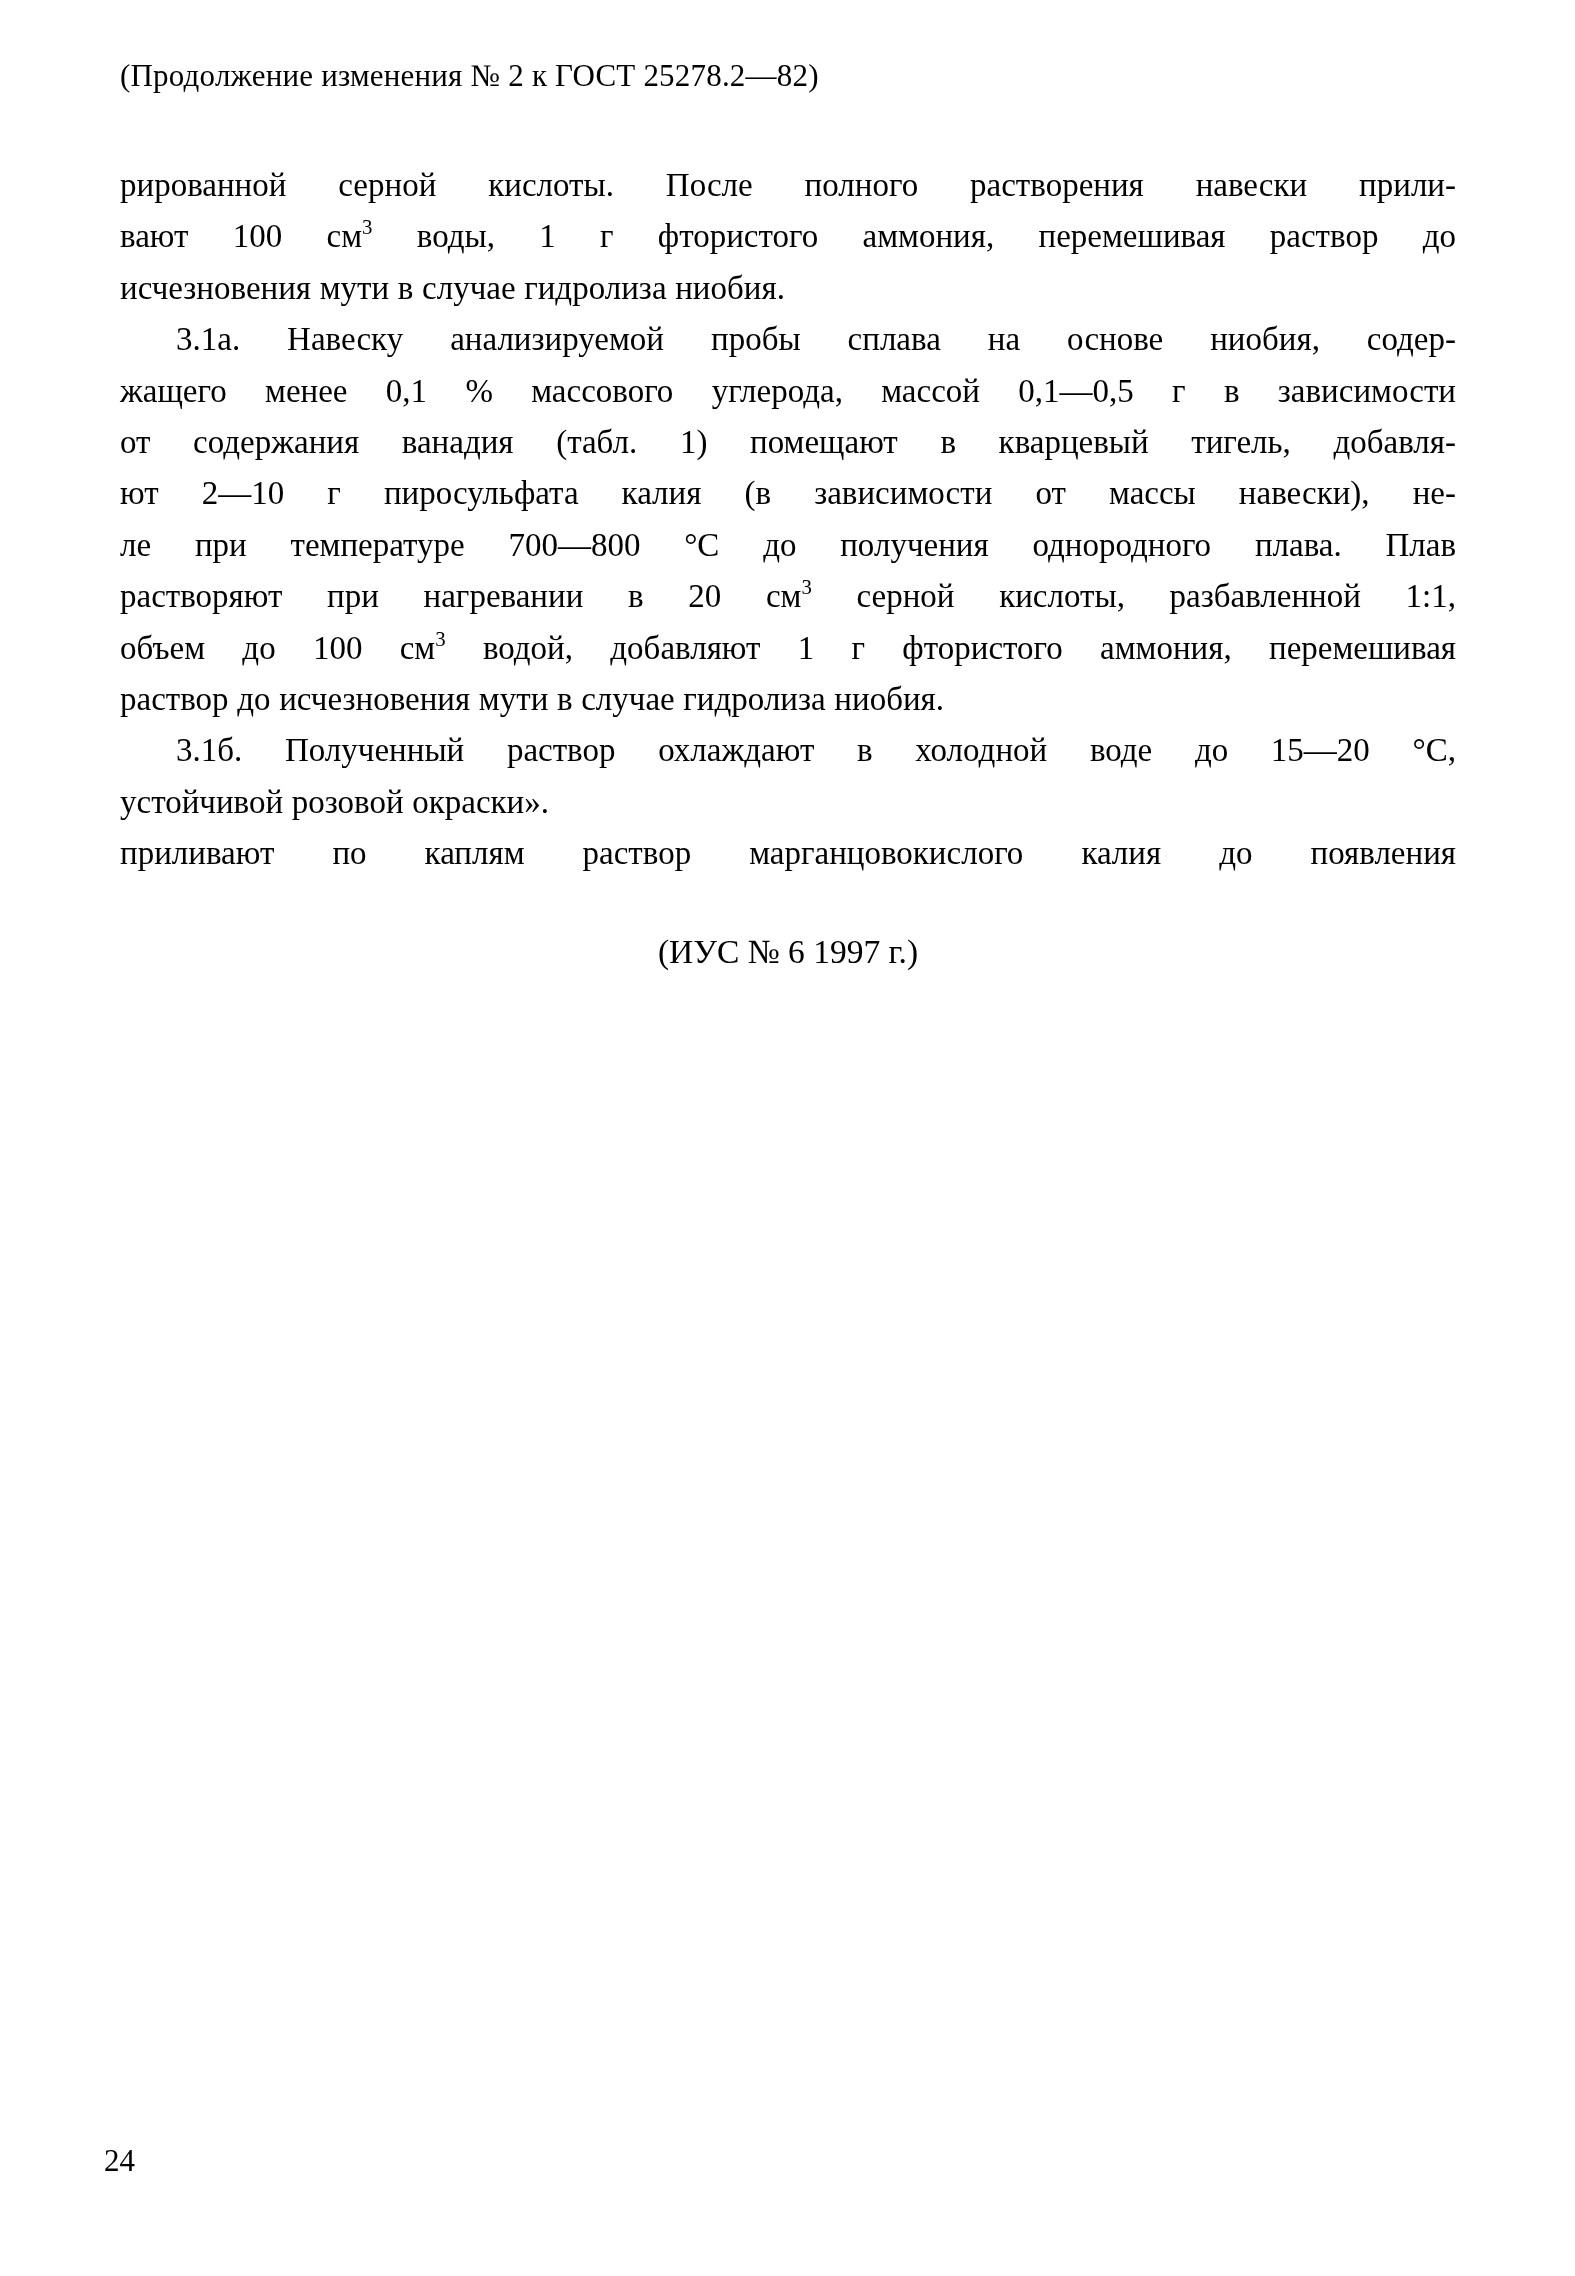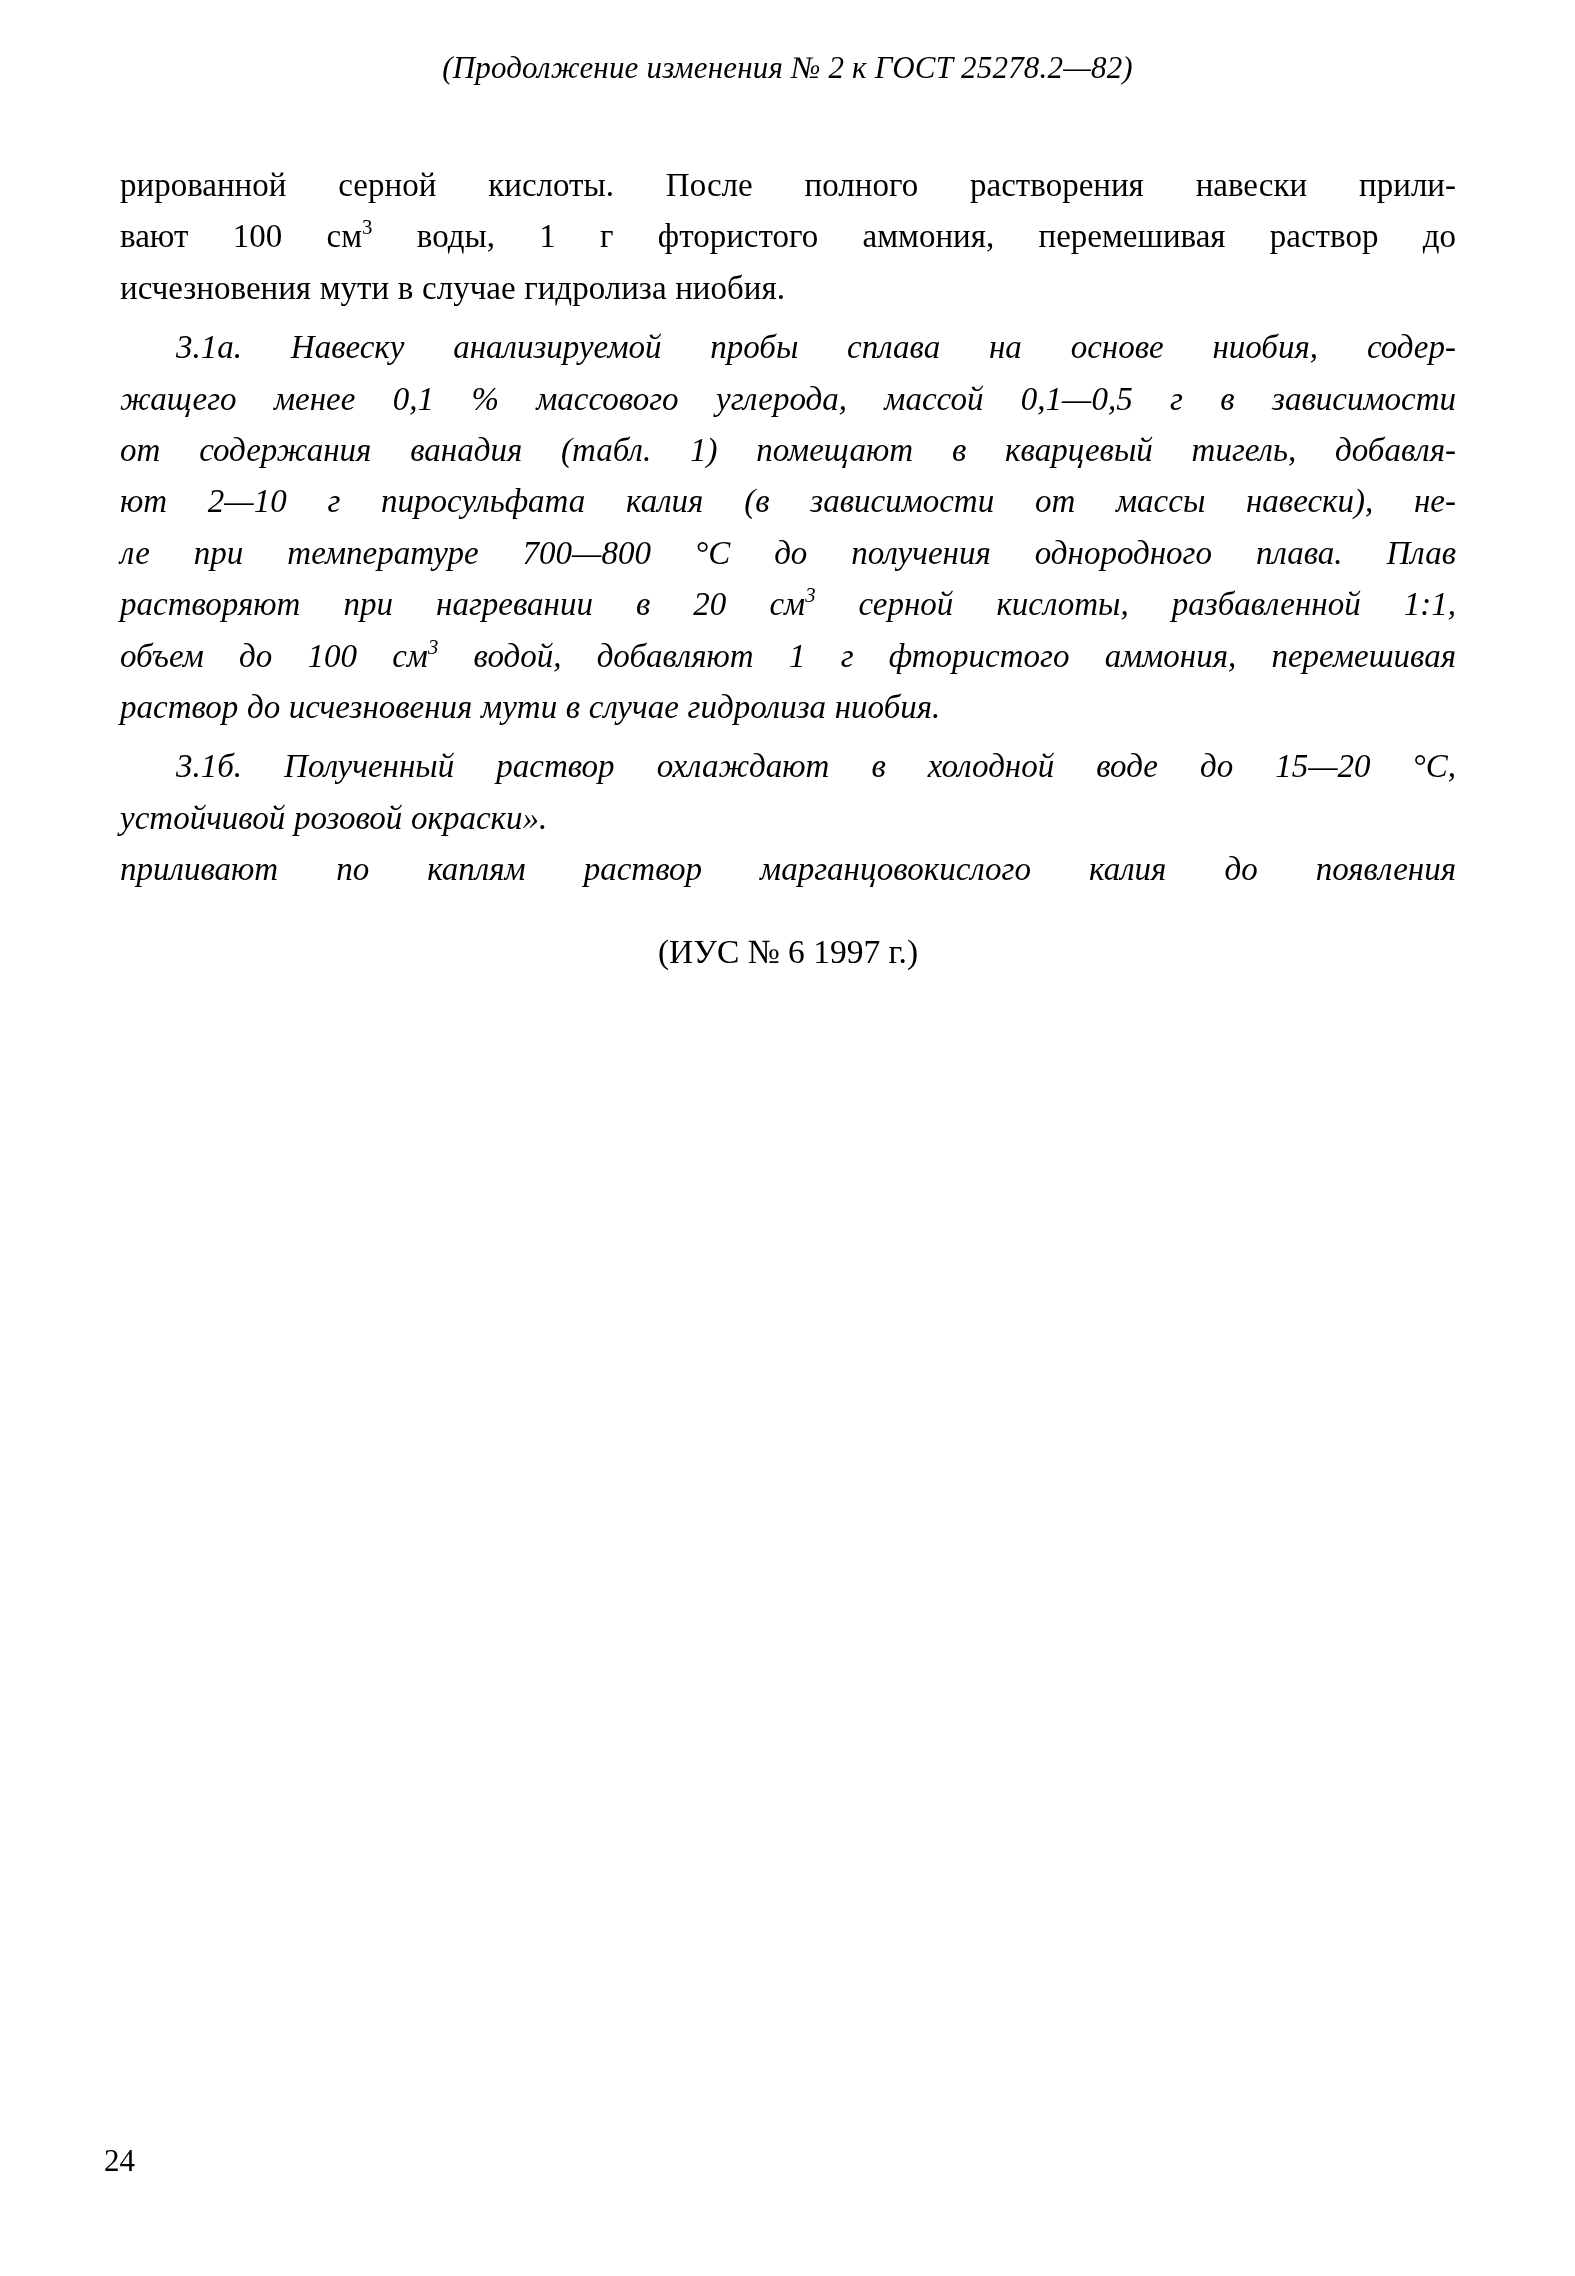--- a/index.html
+++ b/index.html
@@ -17,25 +17,24 @@
     margin: 0 auto;
     overflow: hidden;
     font-family: "Liberation Serif", "DejaVu Serif", serif;
     color: #000000;
     -webkit-font-smoothing: antialiased;
   }
 
   
   .running-head {
     position: absolute;
-    top: 48px;
+    top: 56px;
     left: 120px;
     width: 1335px;
-    text-align: center;
-    font-style: italic;
+    text-align: left;
     font-size: 31px;
     line-height: 40px;
     letter-spacing: 0.2px;
     white-space: nowrap;
   }
 
   
   .body-block {
     position: absolute;
     top: 160px;
@@ -47,22 +46,21 @@
     font-size: 33px;
     line-height: 51.4px;
     text-align: justify;
     text-justify: inter-word;
     margin: 0;
     letter-spacing: 0px;
     word-spacing: 0.4px;
   }
 
   .para + .para {
-    margin-top: 8px;
-    font-style: italic;
+    margin-top: 0;
   }
 
   
   .line {
     display: block;
     text-align: justify;
     text-align-last: justify;
     white-space: nowrap;
   }
 

